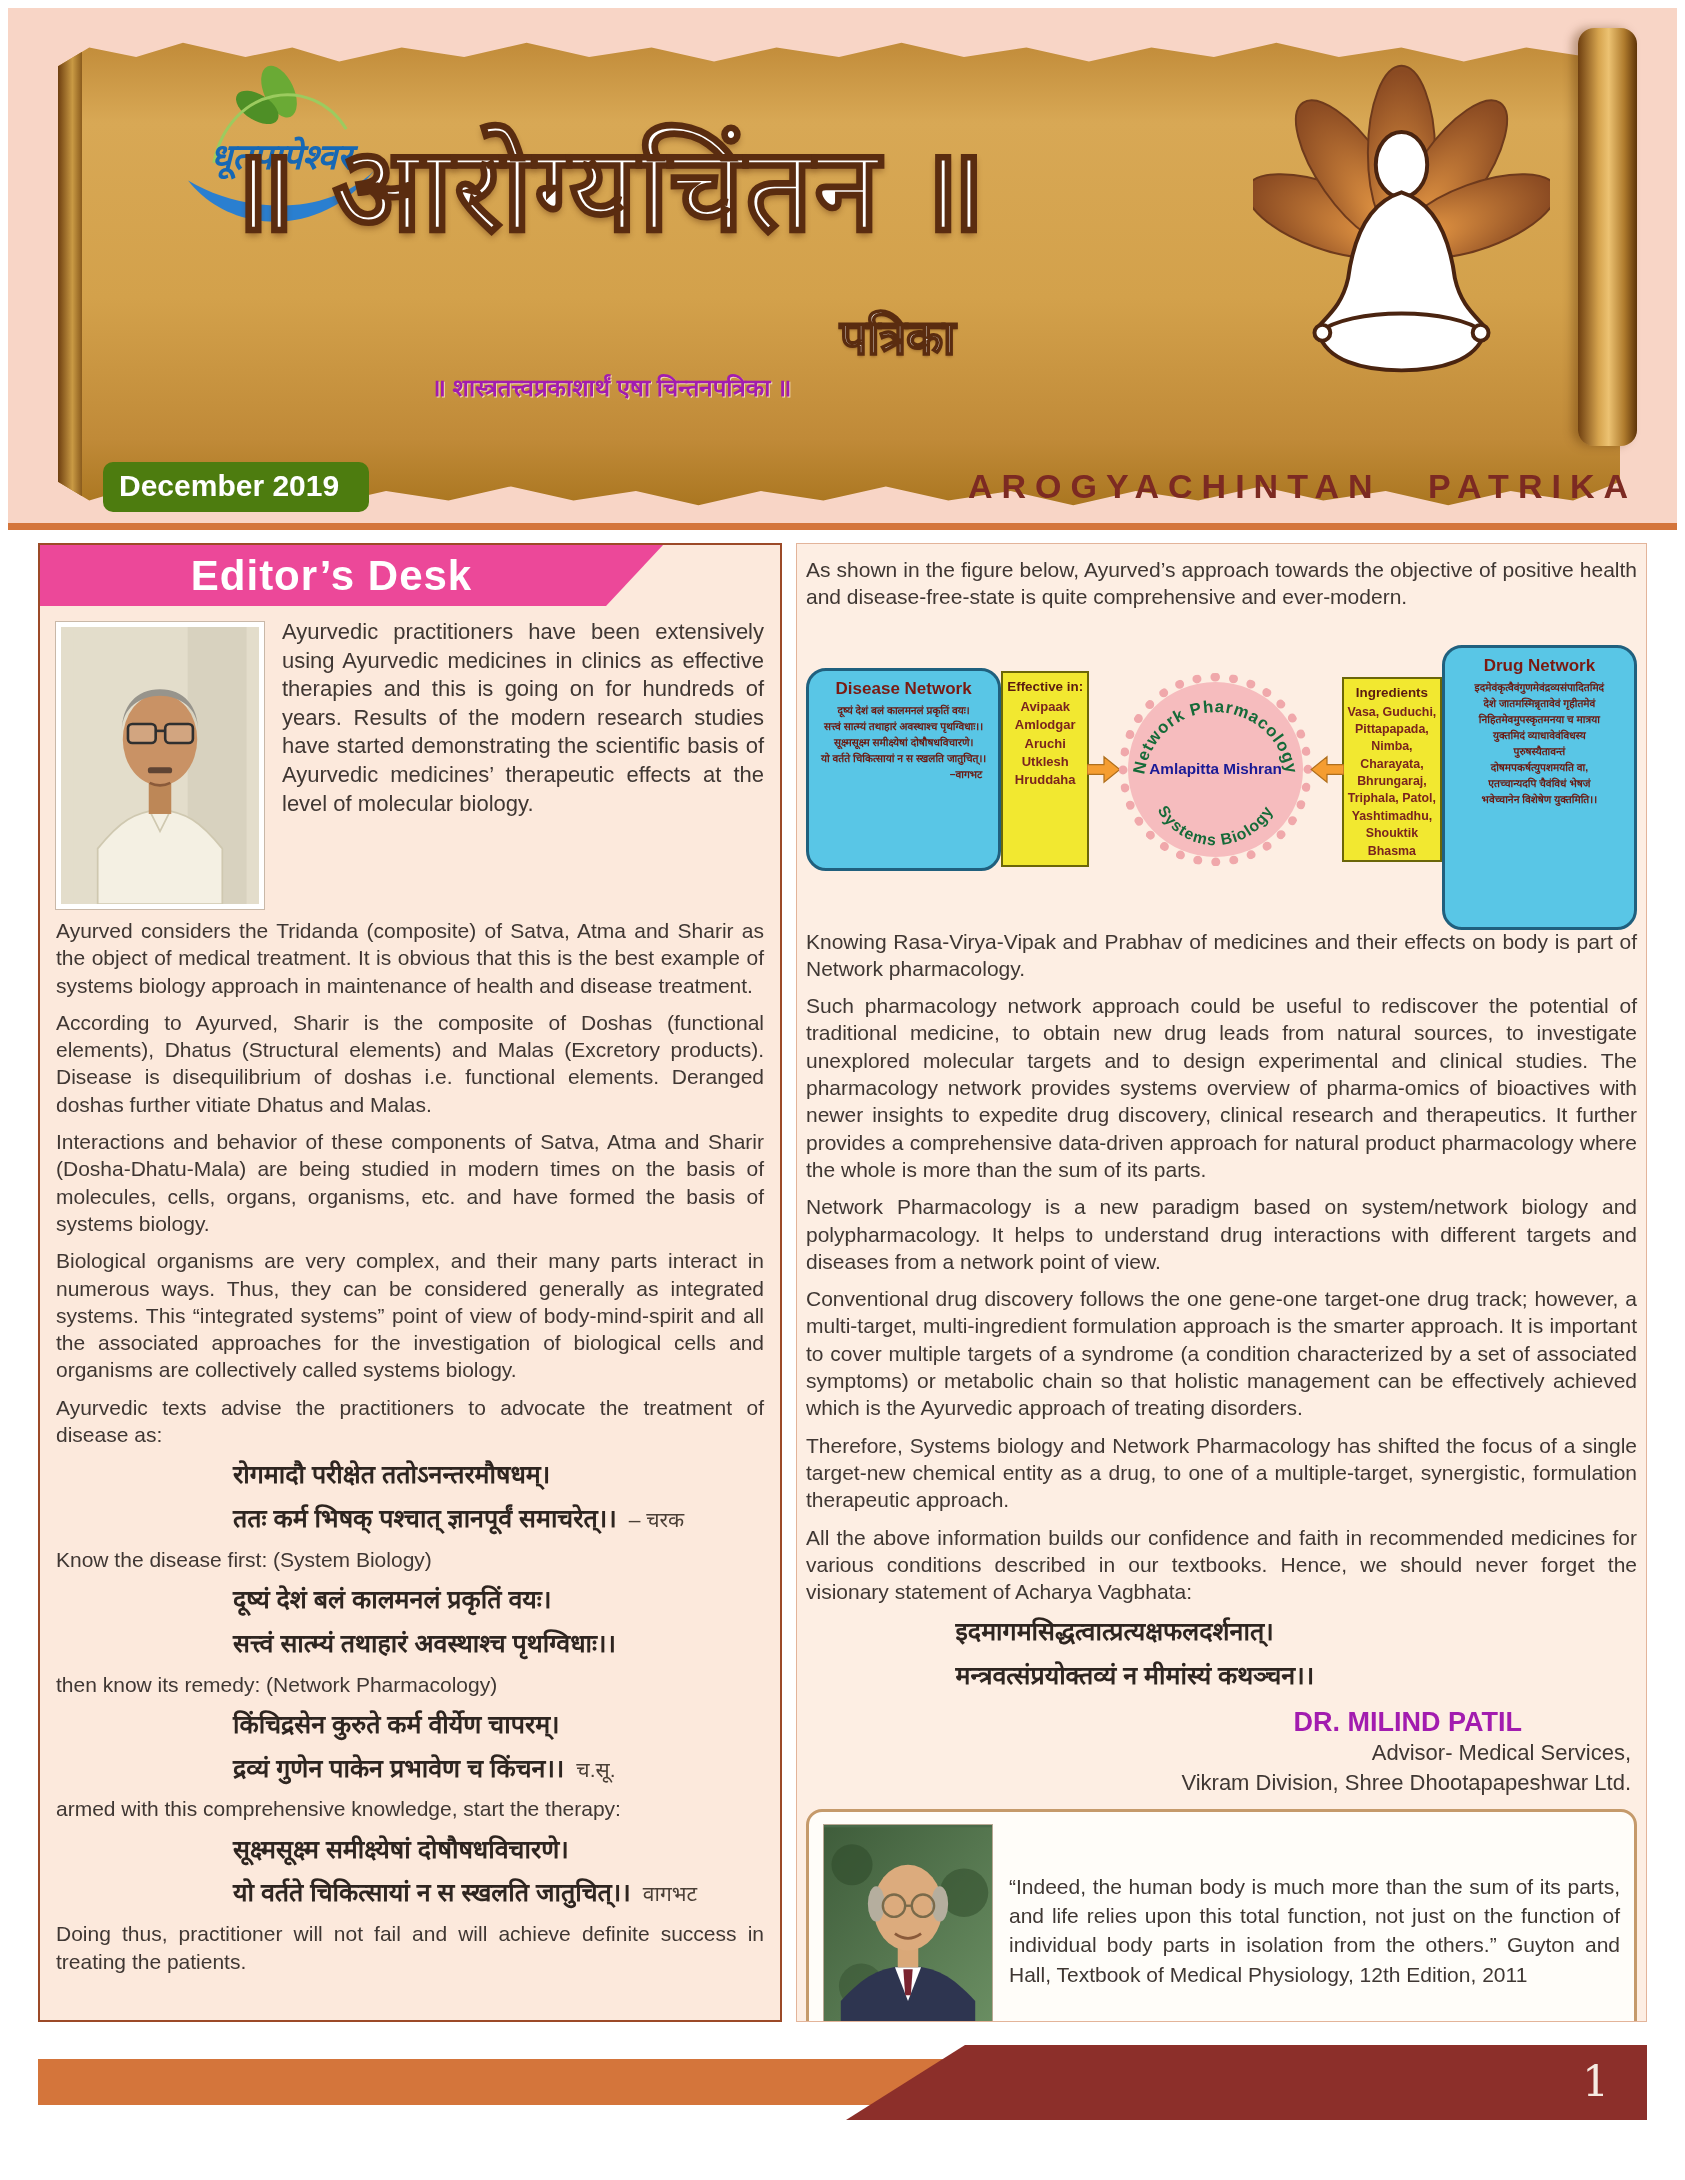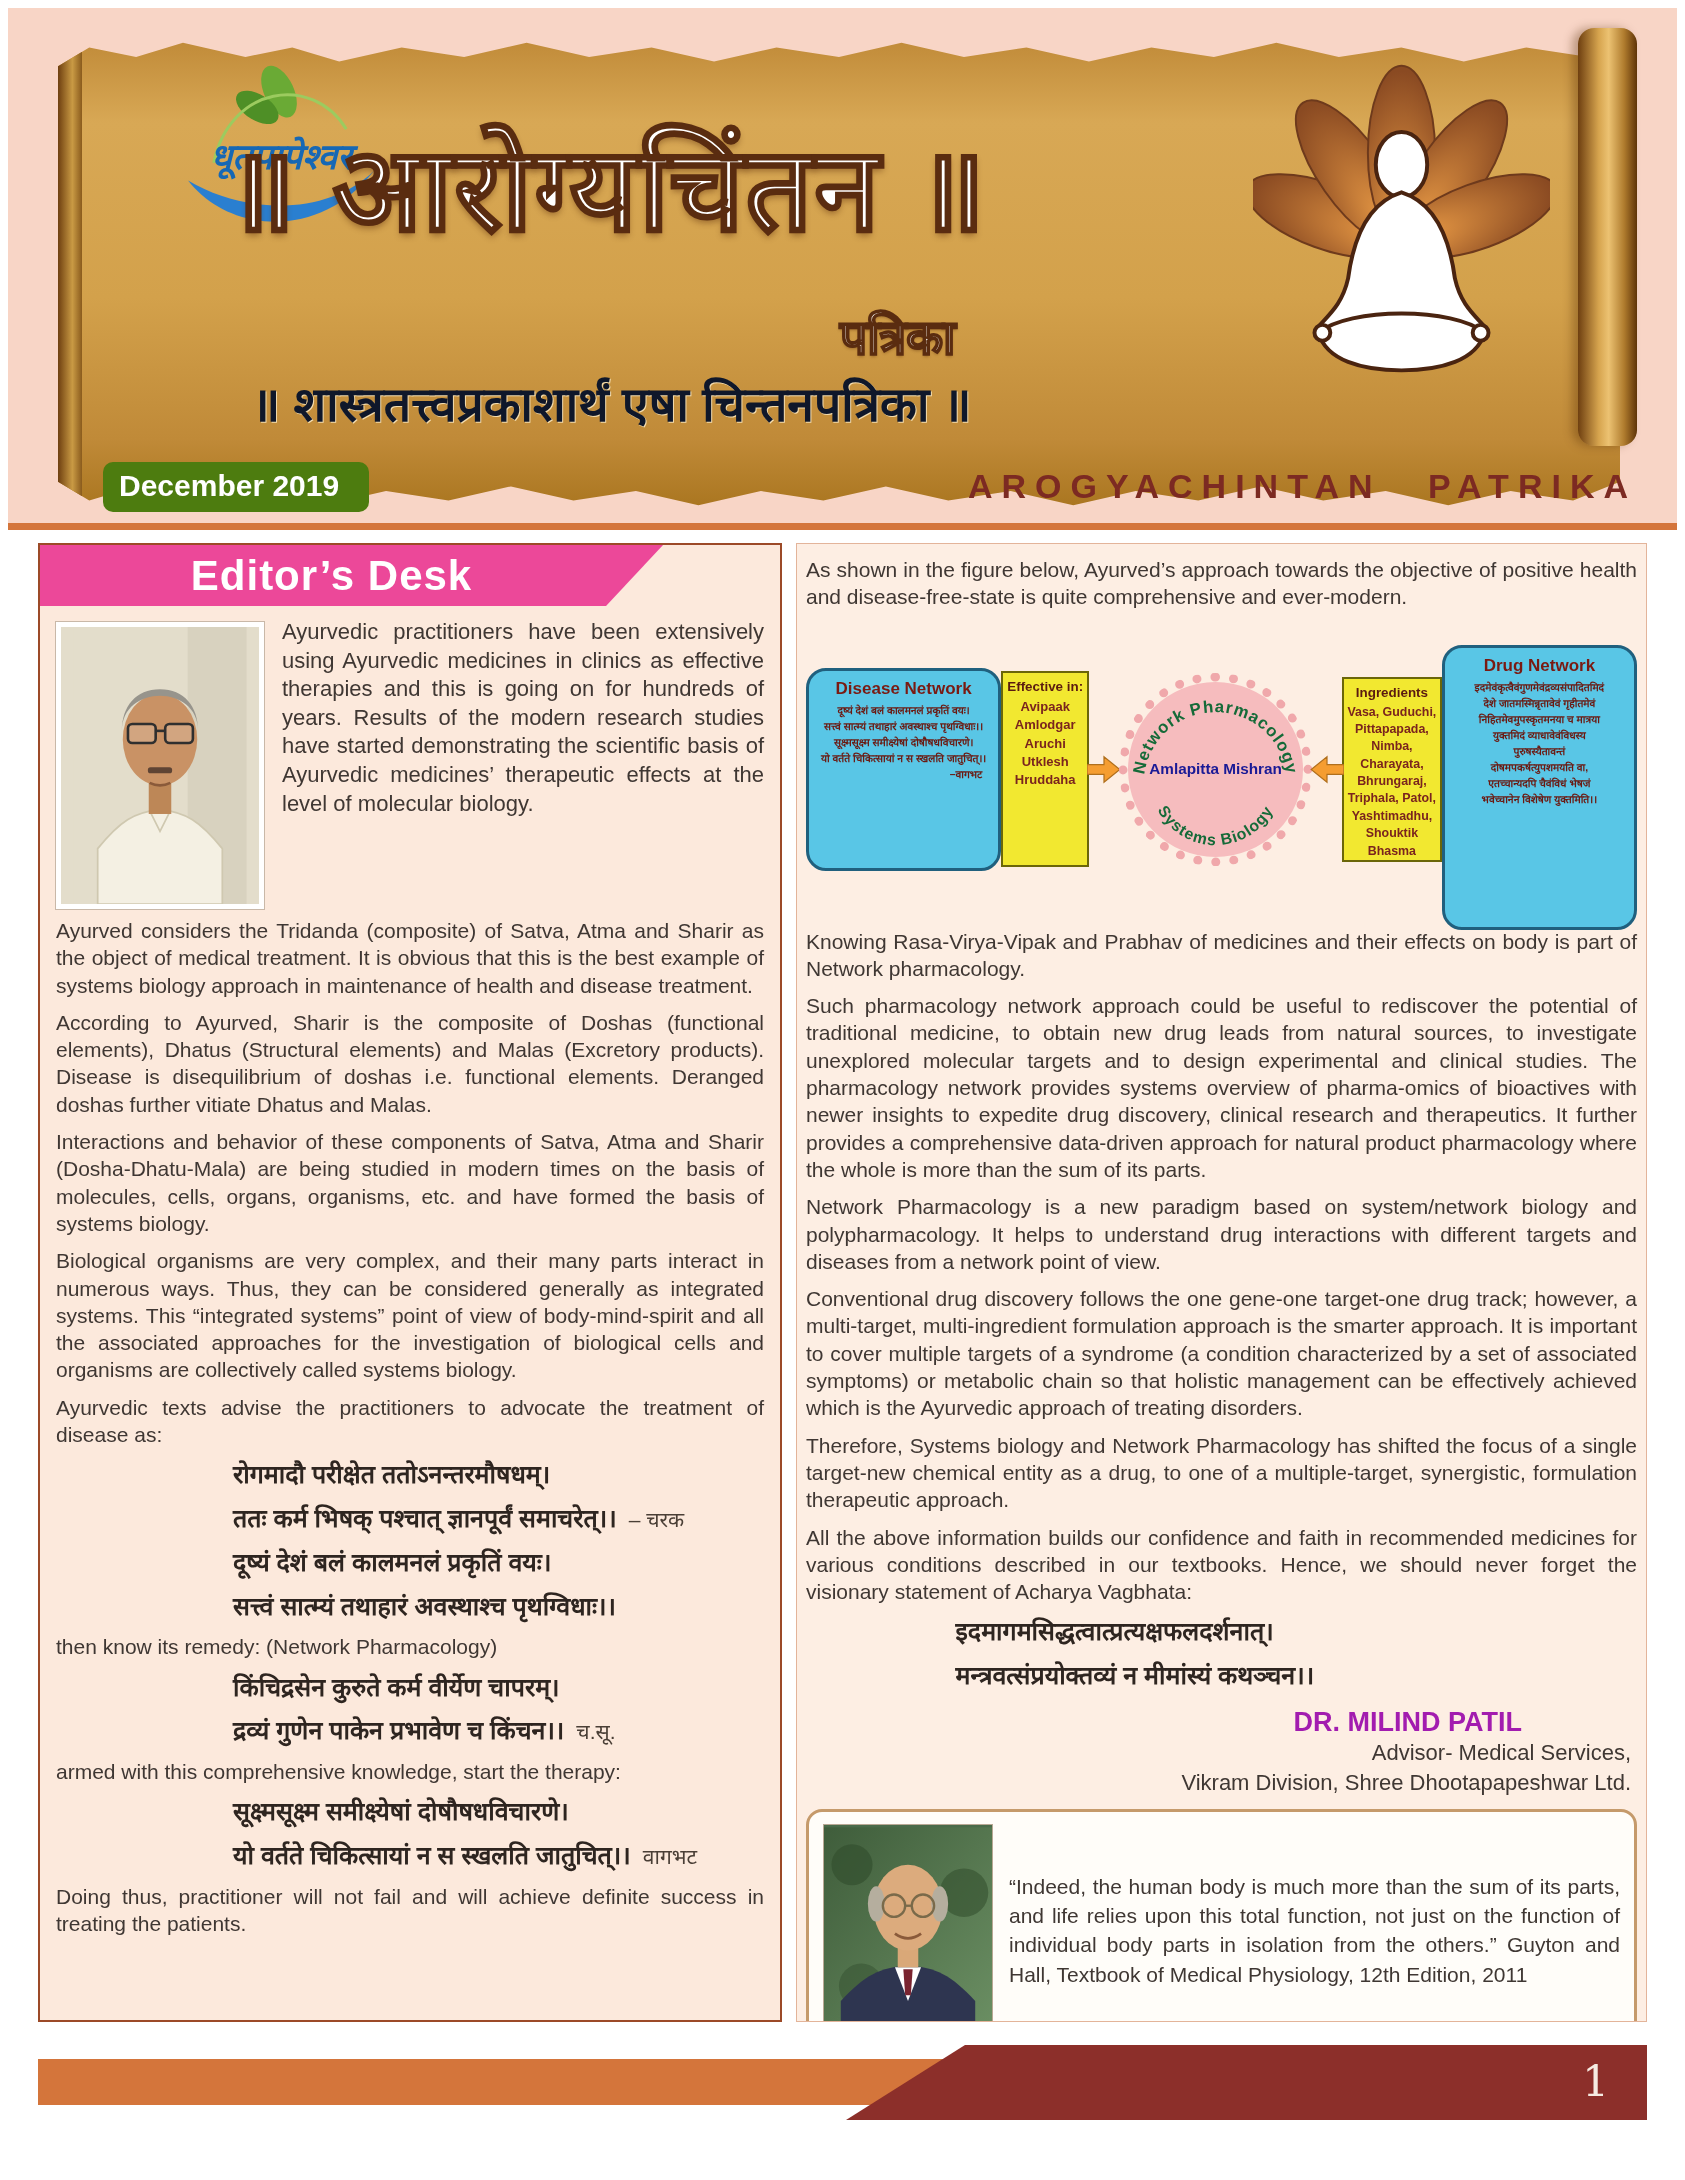--- a/index.html
+++ b/index.html
@@ -15,21 +15,21 @@
   .scroll-roll{position:absolute;right:40px;top:20px;width:59px;height:418px;border-radius:16px;
           background:linear-gradient(90deg,#6e3f10,#d6a44e 35%,#ecc272 52%,#b07c2e 78%,#5f3408);
           box-shadow:-6px 0 10px rgba(80,40,0,.35);}
   .logo{position:absolute;left:149px;top:44px;width:248px;height:178px;}
   .masthead-title{position:absolute;left:89px;top:97px;width:1020px;text-align:center;
           font-size:117px;font-weight:bold;color:#ffffff;letter-spacing:2px;
           -webkit-text-stroke:3px #5a2c10;text-shadow:0 4px 6px rgba(90,45,10,.45);white-space:nowrap;}
   .masthead-sub{position:absolute;left:832px;top:295px;font-size:48px;font-weight:bold;color:#ffffff;
           -webkit-text-stroke:2px #5a2c10;text-shadow:0 2px 3px rgba(90,45,10,.4);}
   .masthead-tagline{position:absolute;left:168px;top:362px;width:871px;text-align:center;
-          font-size:48px;font-weight:bold;color:#0f172a;text-shadow:1px 1px 0 #f3dcae;}
+          font-size:24px;font-weight:bold;color:#a21caf;text-shadow:1px 1px 0 #f3dcae;}
   .meditation{position:absolute;right:127px;top:38px;width:297px;height:356px;}
   
   .date-row{position:absolute;left:0;right:0;top:459px;height:55px;display:flex;
             justify-content:space-between;align-items:center;padding:0 48px 0 103px;box-sizing:border-box;}
   .date-badge{background:#4d7c0f;color:#ffffff;font-size:30px;font-weight:bold;
             padding:7px 30px 9px 16px;border-radius:10px;}
   .masthead-latin{color:#7c2a22;font-size:34px;font-weight:bold;letter-spacing:9px;word-spacing:28px;}
   .orange-rule{position:absolute;left:8px;right:8px;top:523px;height:7px;background:#d4753b;}
   
   .columns{position:absolute;left:38px;right:38px;top:543px;height:1479px;display:flex;gap:14px;}
@@ -165,20 +165,21 @@
       </div>
 
       <p class="body first">Ayurvedic practitioners have been extensively using Ayurvedic medicines in clinics as effective therapies and this is going on for hundreds of years. Results of the modern research studies have started demonstrating the scientific basis of Ayurvedic medicines’ therapeutic effects at the level of molecular biology.</p>
       <p class="body clear">Ayurved considers the Tridanda (composite) of Satva, Atma and Sharir as the object of medical treatment. It is obvious that this is the best example of systems biology approach in maintenance of health and disease treatment.</p>
       <p class="body">According to Ayurved, Sharir is the composite of Doshas (functional elements), Dhatus (Structural elements) and Malas (Excretory products). Disease is disequilibrium of doshas i.e. functional elements. Deranged doshas further vitiate Dhatus and Malas.</p>
       <p class="body">Interactions and behavior of these components of Satva, Atma and Sharir (Dosha-Dhatu-Mala) are being studied in modern times on the basis of molecules, cells, organs, organisms, etc. and have formed the basis of systems biology.</p>
       <p class="body">Biological organisms are very complex, and their many parts interact in numerous ways. Thus, they can be considered generally as integrated systems. This “integrated systems” point of view of body-mind-spirit and all the associated approaches for the investigation of biological cells and organisms are collectively called systems biology.</p>
       <p class="body">Ayurvedic texts advise the practitioners to advocate the treatment of disease as:</p>
       <div class="shloka">रोगमादौ परीक्षेत ततोऽनन्तरमौषधम्।</div>
       <div class="shloka"><span>ततः कर्म भिषक् पश्चात् ज्ञानपूर्वं समाचरेत्।।</span><span class="attr">– चरक</span></div>
+      <p class="body">Know the disease first: (System Biology)</p>
       <div class="shloka">दूष्यं देशं बलं कालमनलं प्रकृतिं वयः।</div>
       <div class="shloka">सत्त्वं सात्म्यं तथाहारं अवस्थाश्च पृथग्विधाः।।</div>
       <p class="body">then know its remedy: (Network Pharmacology)</p>
       <div class="shloka">किंचिद्रसेन कुरुते कर्म वीर्येण चापरम्।</div>
       <div class="shloka"><span>द्रव्यं गुणेन पाकेन प्रभावेण च किंचन।।</span><span class="attr">च.सू.</span></div>
       <p class="body">armed with this comprehensive knowledge, start the therapy:</p>
       <div class="shloka">सूक्ष्मसूक्ष्म समीक्ष्येषां दोषौषधविचारणे।</div>
       <div class="shloka"><span>यो वर्तते चिकित्सायां न स स्खलति जातुचित्।।</span><span class="attr">वागभट</span></div>
       <p class="body">Doing thus, practitioner will not fail and will achieve definite success in treating the patients.</p>
     </div>

